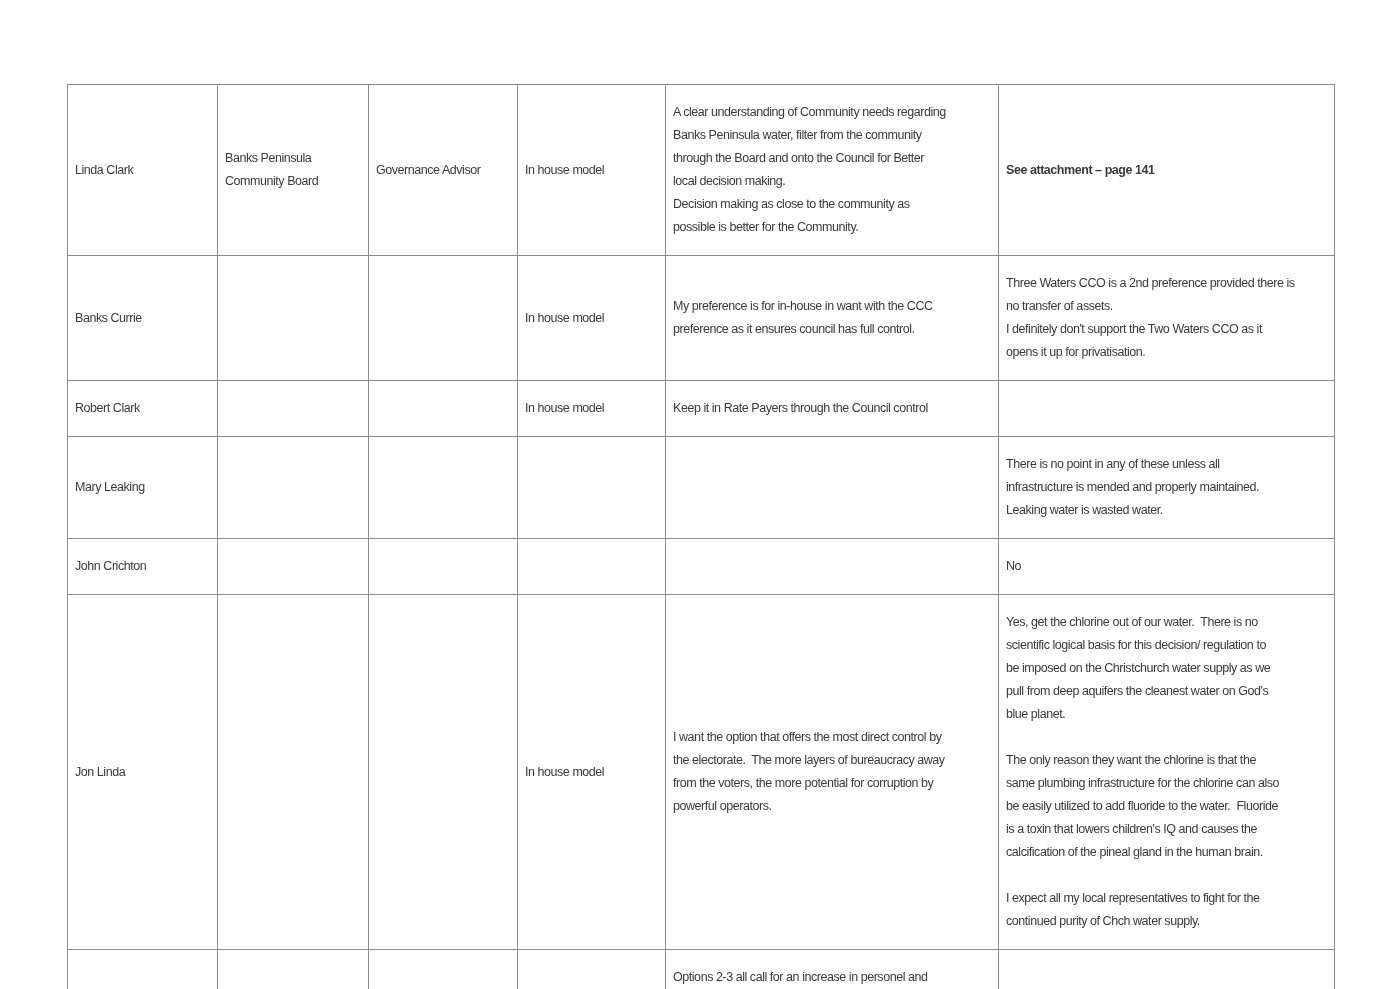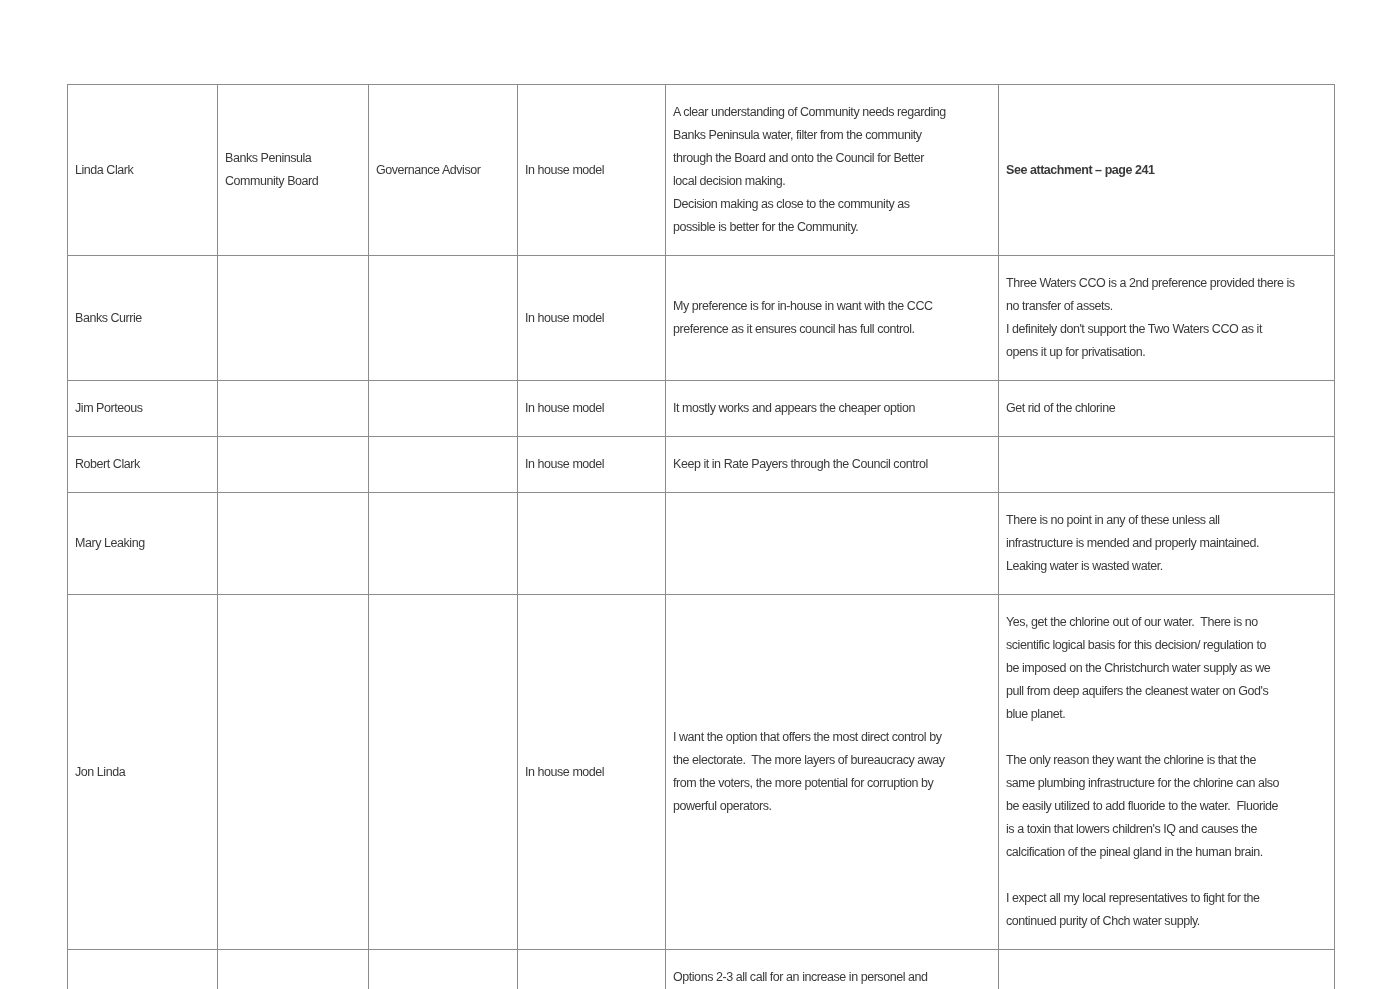--- a/index.html
+++ b/index.html
@@ -66,59 +66,59 @@
         <td>Banks Peninsula
 Community Board</td>
         <td>Governance Advisor</td>
         <td>In house model</td>
         <td>A clear understanding of Community needs regarding
 Banks Peninsula water, filter from the community
 through the Board and onto the Council for Better
 local decision making.
 Decision making as close to the community as
 possible is better for the Community.</td>
-        <td class="attachment">See attachment – page 241</td>
+        <td class="attachment">See attachment – page 141</td>
       </tr>
       <tr class="r2">
         <td>Banks Currie</td>
         <td></td>
         <td></td>
         <td>In house model</td>
         <td>My preference is for in-house in want with the CCC
 preference as it ensures council has full control.</td>
         <td>Three Waters CCO is a 2nd preference provided there is
 no transfer of assets.
 I definitely don't support the Two Waters CCO as it
 opens it up for privatisation.</td>
-      </tr>
-      <tr class="r3">
-        <td>Jim Porteous</td>
-        <td></td>
-        <td></td>
-        <td>In house model</td>
-        <td>It mostly works and appears the cheaper option</td>
-        <td>Get rid of the chlorine</td>
       </tr>
       <tr class="r4">
         <td>Robert Clark</td>
         <td></td>
         <td></td>
         <td>In house model</td>
         <td>Keep it in Rate Payers through the Council control</td>
         <td></td>
       </tr>
       <tr class="r5">
         <td>Mary Leaking</td>
         <td></td>
         <td></td>
         <td></td>
         <td></td>
         <td>There is no point in any of these unless all
 infrastructure is mended and properly maintained.
 Leaking water is wasted water.</td>
+      </tr>
+      <tr class="r6">
+        <td>John Crichton</td>
+        <td></td>
+        <td></td>
+        <td></td>
+        <td></td>
+        <td>No</td>
       </tr>
       <tr class="r7">
         <td>Jon Linda</td>
         <td></td>
         <td></td>
         <td>In house model</td>
         <td>I want the option that offers the most direct control by
 the electorate.  The more layers of bureaucracy away
 from the voters, the more potential for corruption by
 powerful operators.</td>

